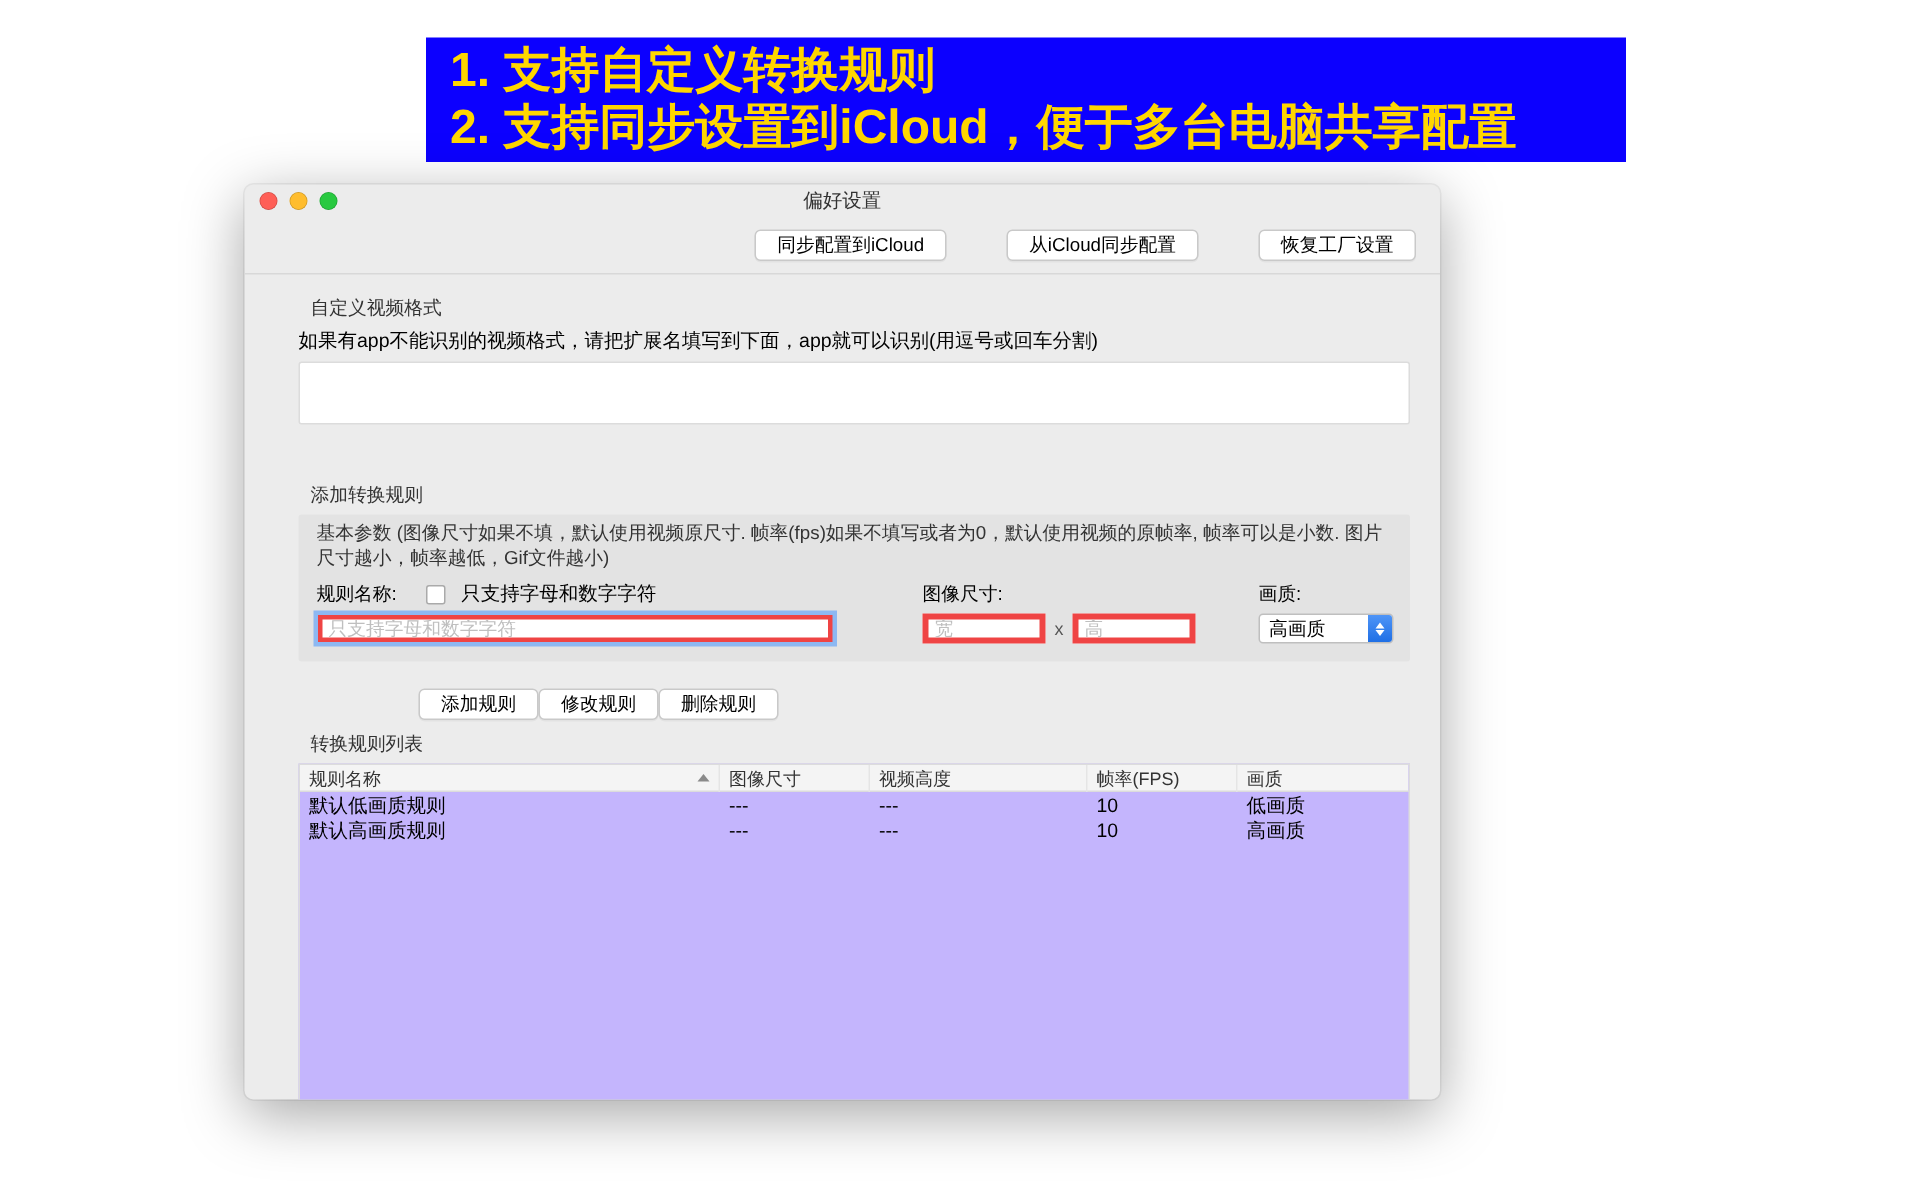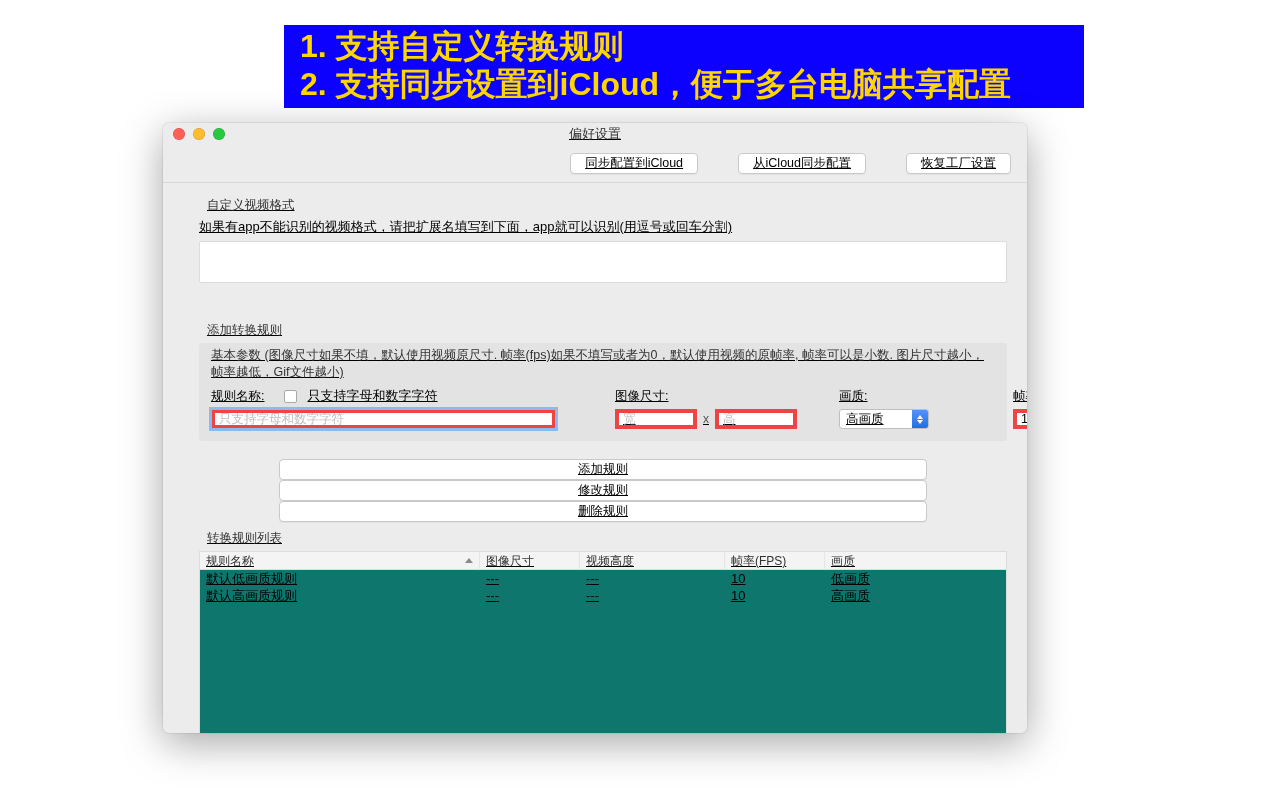--- a/index.html
+++ b/index.html
@@ -22,27 +22,26 @@
     color: #ffd600;
     font-size: 32px;
     font-weight: bold;
     line-height: 1.2;
     padding: 2px 16px 4px 16px;
   }
   .window {
     position: absolute;
     top: 123px;
     left: 163px;
-    width: 864px;
+    width: 797px;
     height: 610px;
     background: #ececec;
     border-radius: 6px;
     box-shadow: 0 10px 40px rgba(0,0,0,0.35), 0 0 0 1px rgba(0,0,0,0.06);
     overflow: hidden;
-    text-decoration: underline;
   }
   .titlebar {
     height: 22px;
     position: relative;
     text-align: center;
     font-size: 13px;
     line-height: 22px;
     font-weight: 500;
     color: #333;
   }
@@ -161,26 +160,25 @@
   .sel-arrows::after  { content:""; border-left:3px solid transparent; border-right:3px solid transparent; border-top:4px solid #fff; }
 
   .chk {
     width:13px; height:13px; border:1px solid #aaa; border-radius:2px; background:#fff;
     display:inline-block; vertical-align:middle; margin-right:4px;
   }
 
   .action-row {
     display:flex; justify-content: flex-start;
     padding: 18px 80px 8px 80px;
-    flex-direction: column;
   }
 
   .table-wrap {
     margin-top: 2px;
-    background:#0f766e;
+    background:#c4b5fd;
     border:1px solid #dcdcdc;
     height: 252px;
     overflow:hidden;
   }
   .thead {
     display:grid;
     grid-template-columns: 280px 100px 145px 100px 195px 1fr;
     background:#f4f4f4;
     border-bottom:1px solid #dcdcdc;
     font-size:12px; color:#333;

